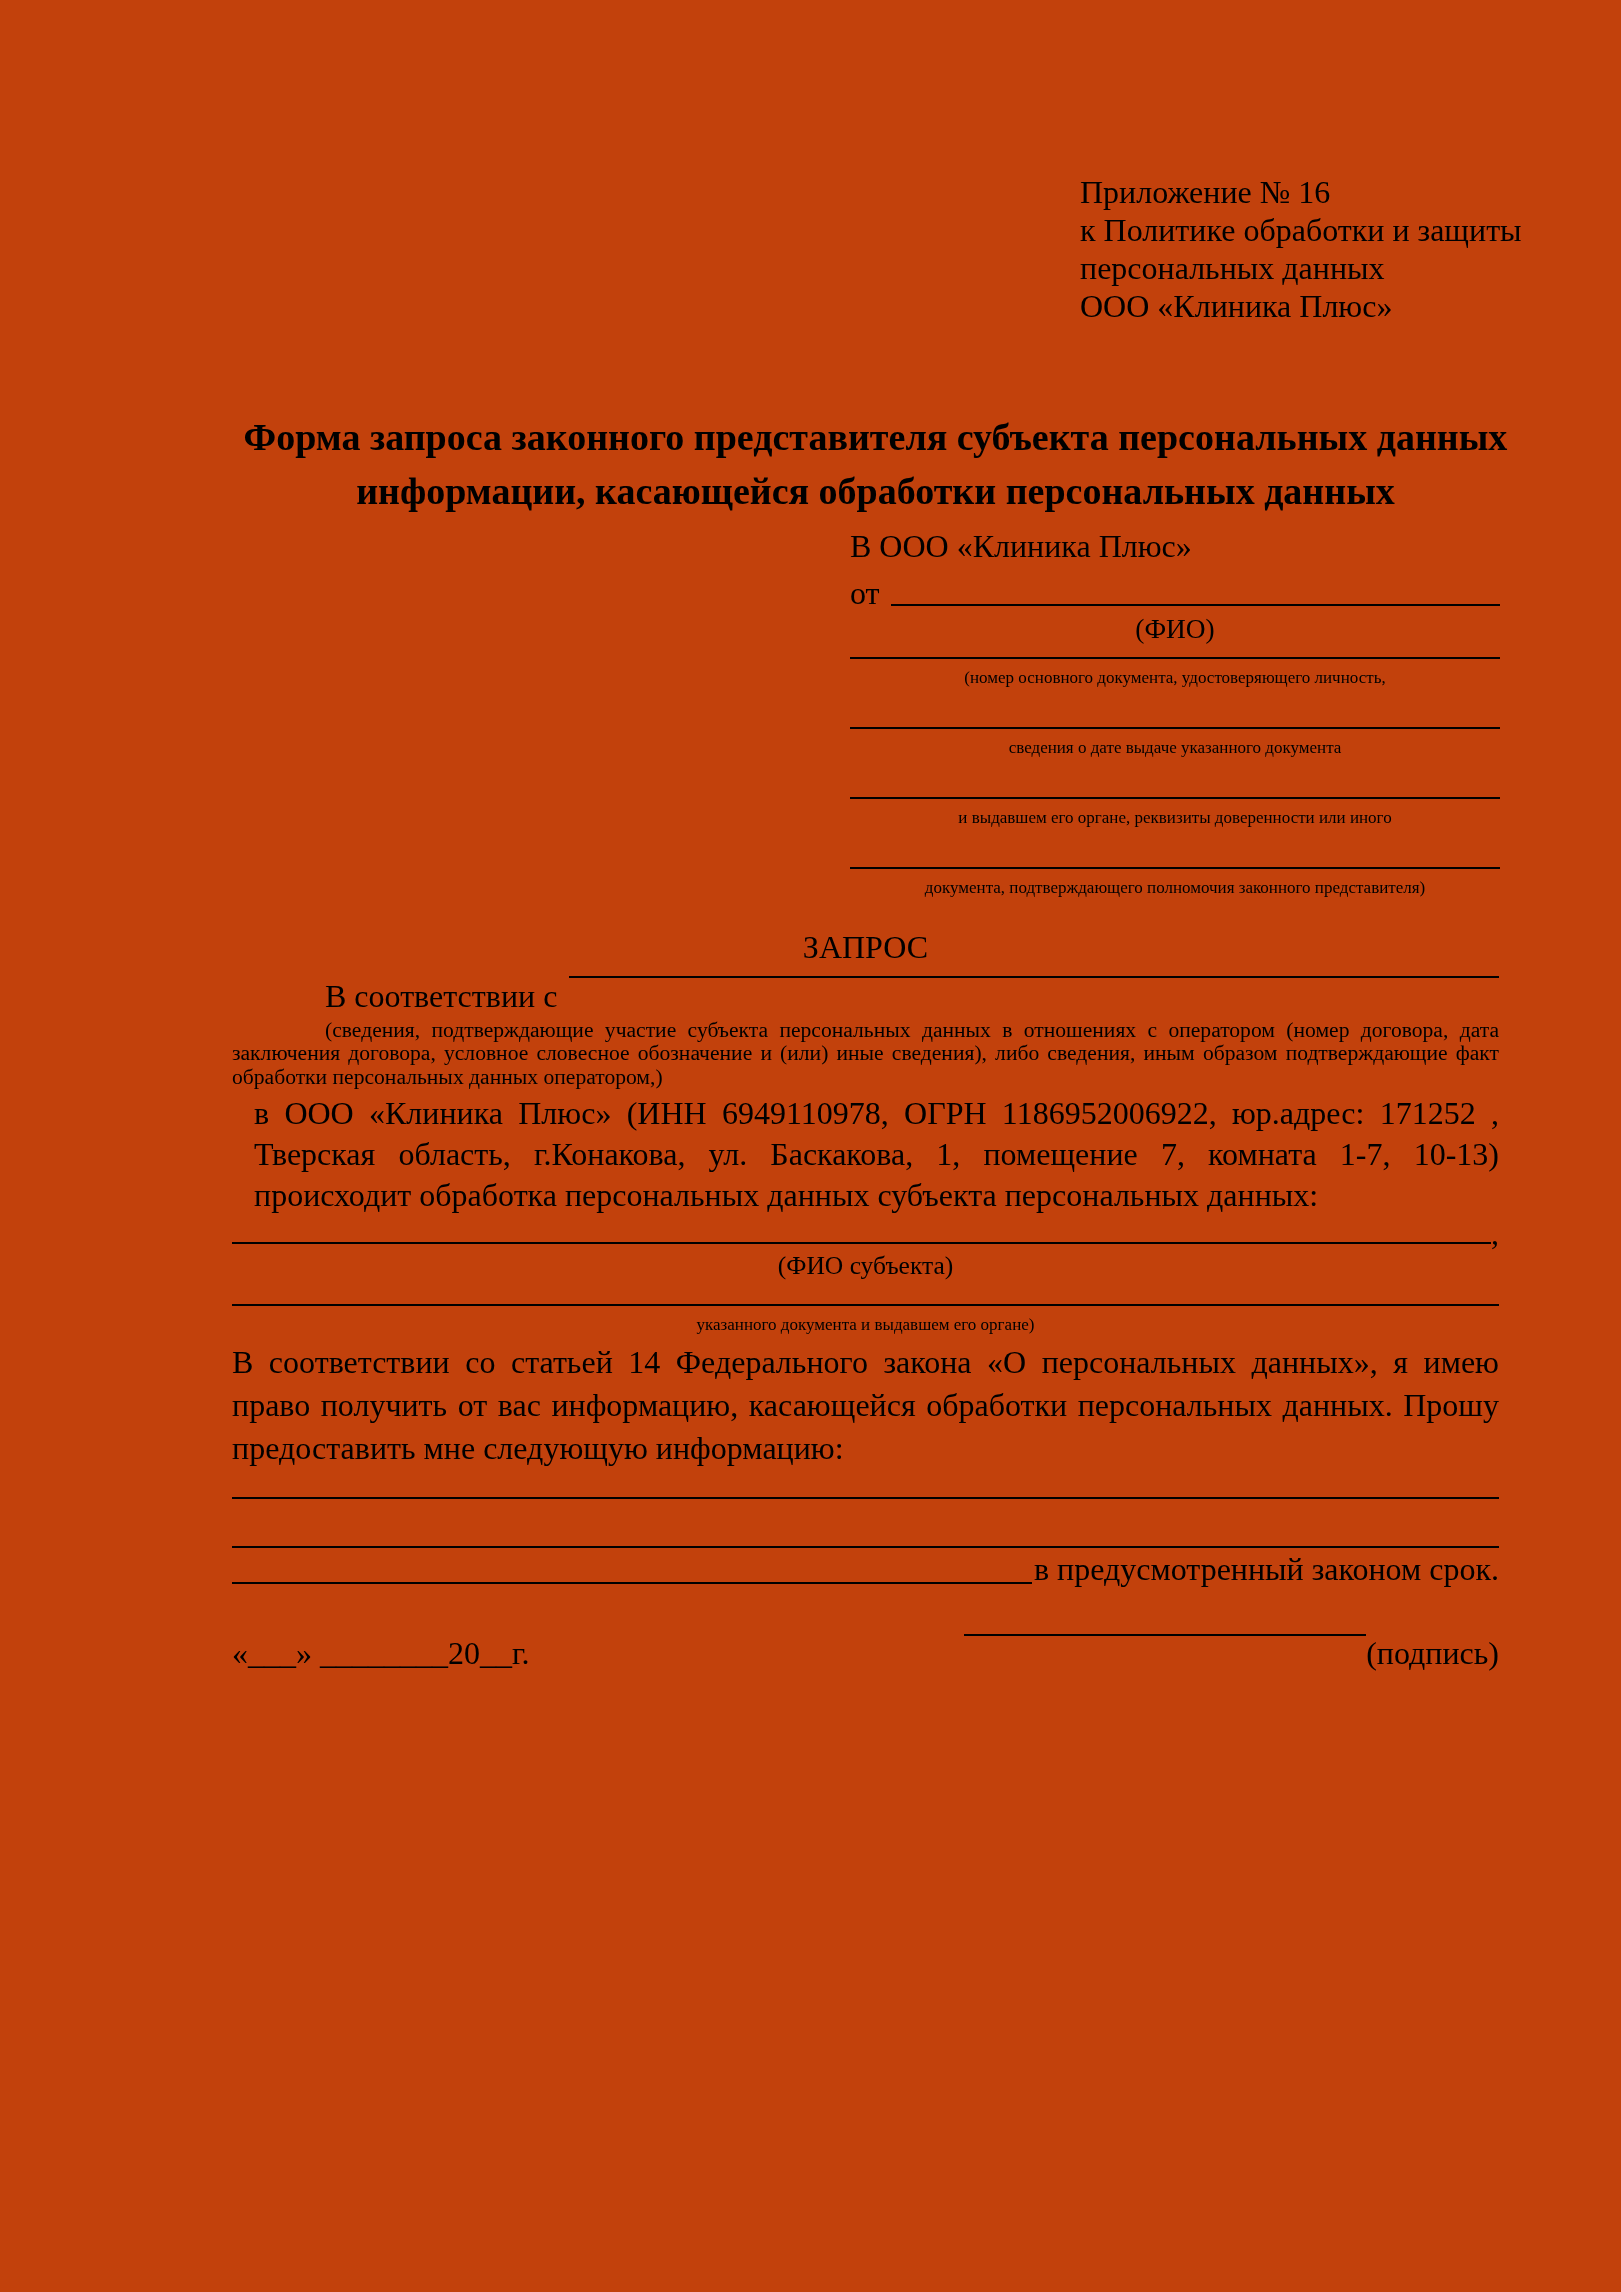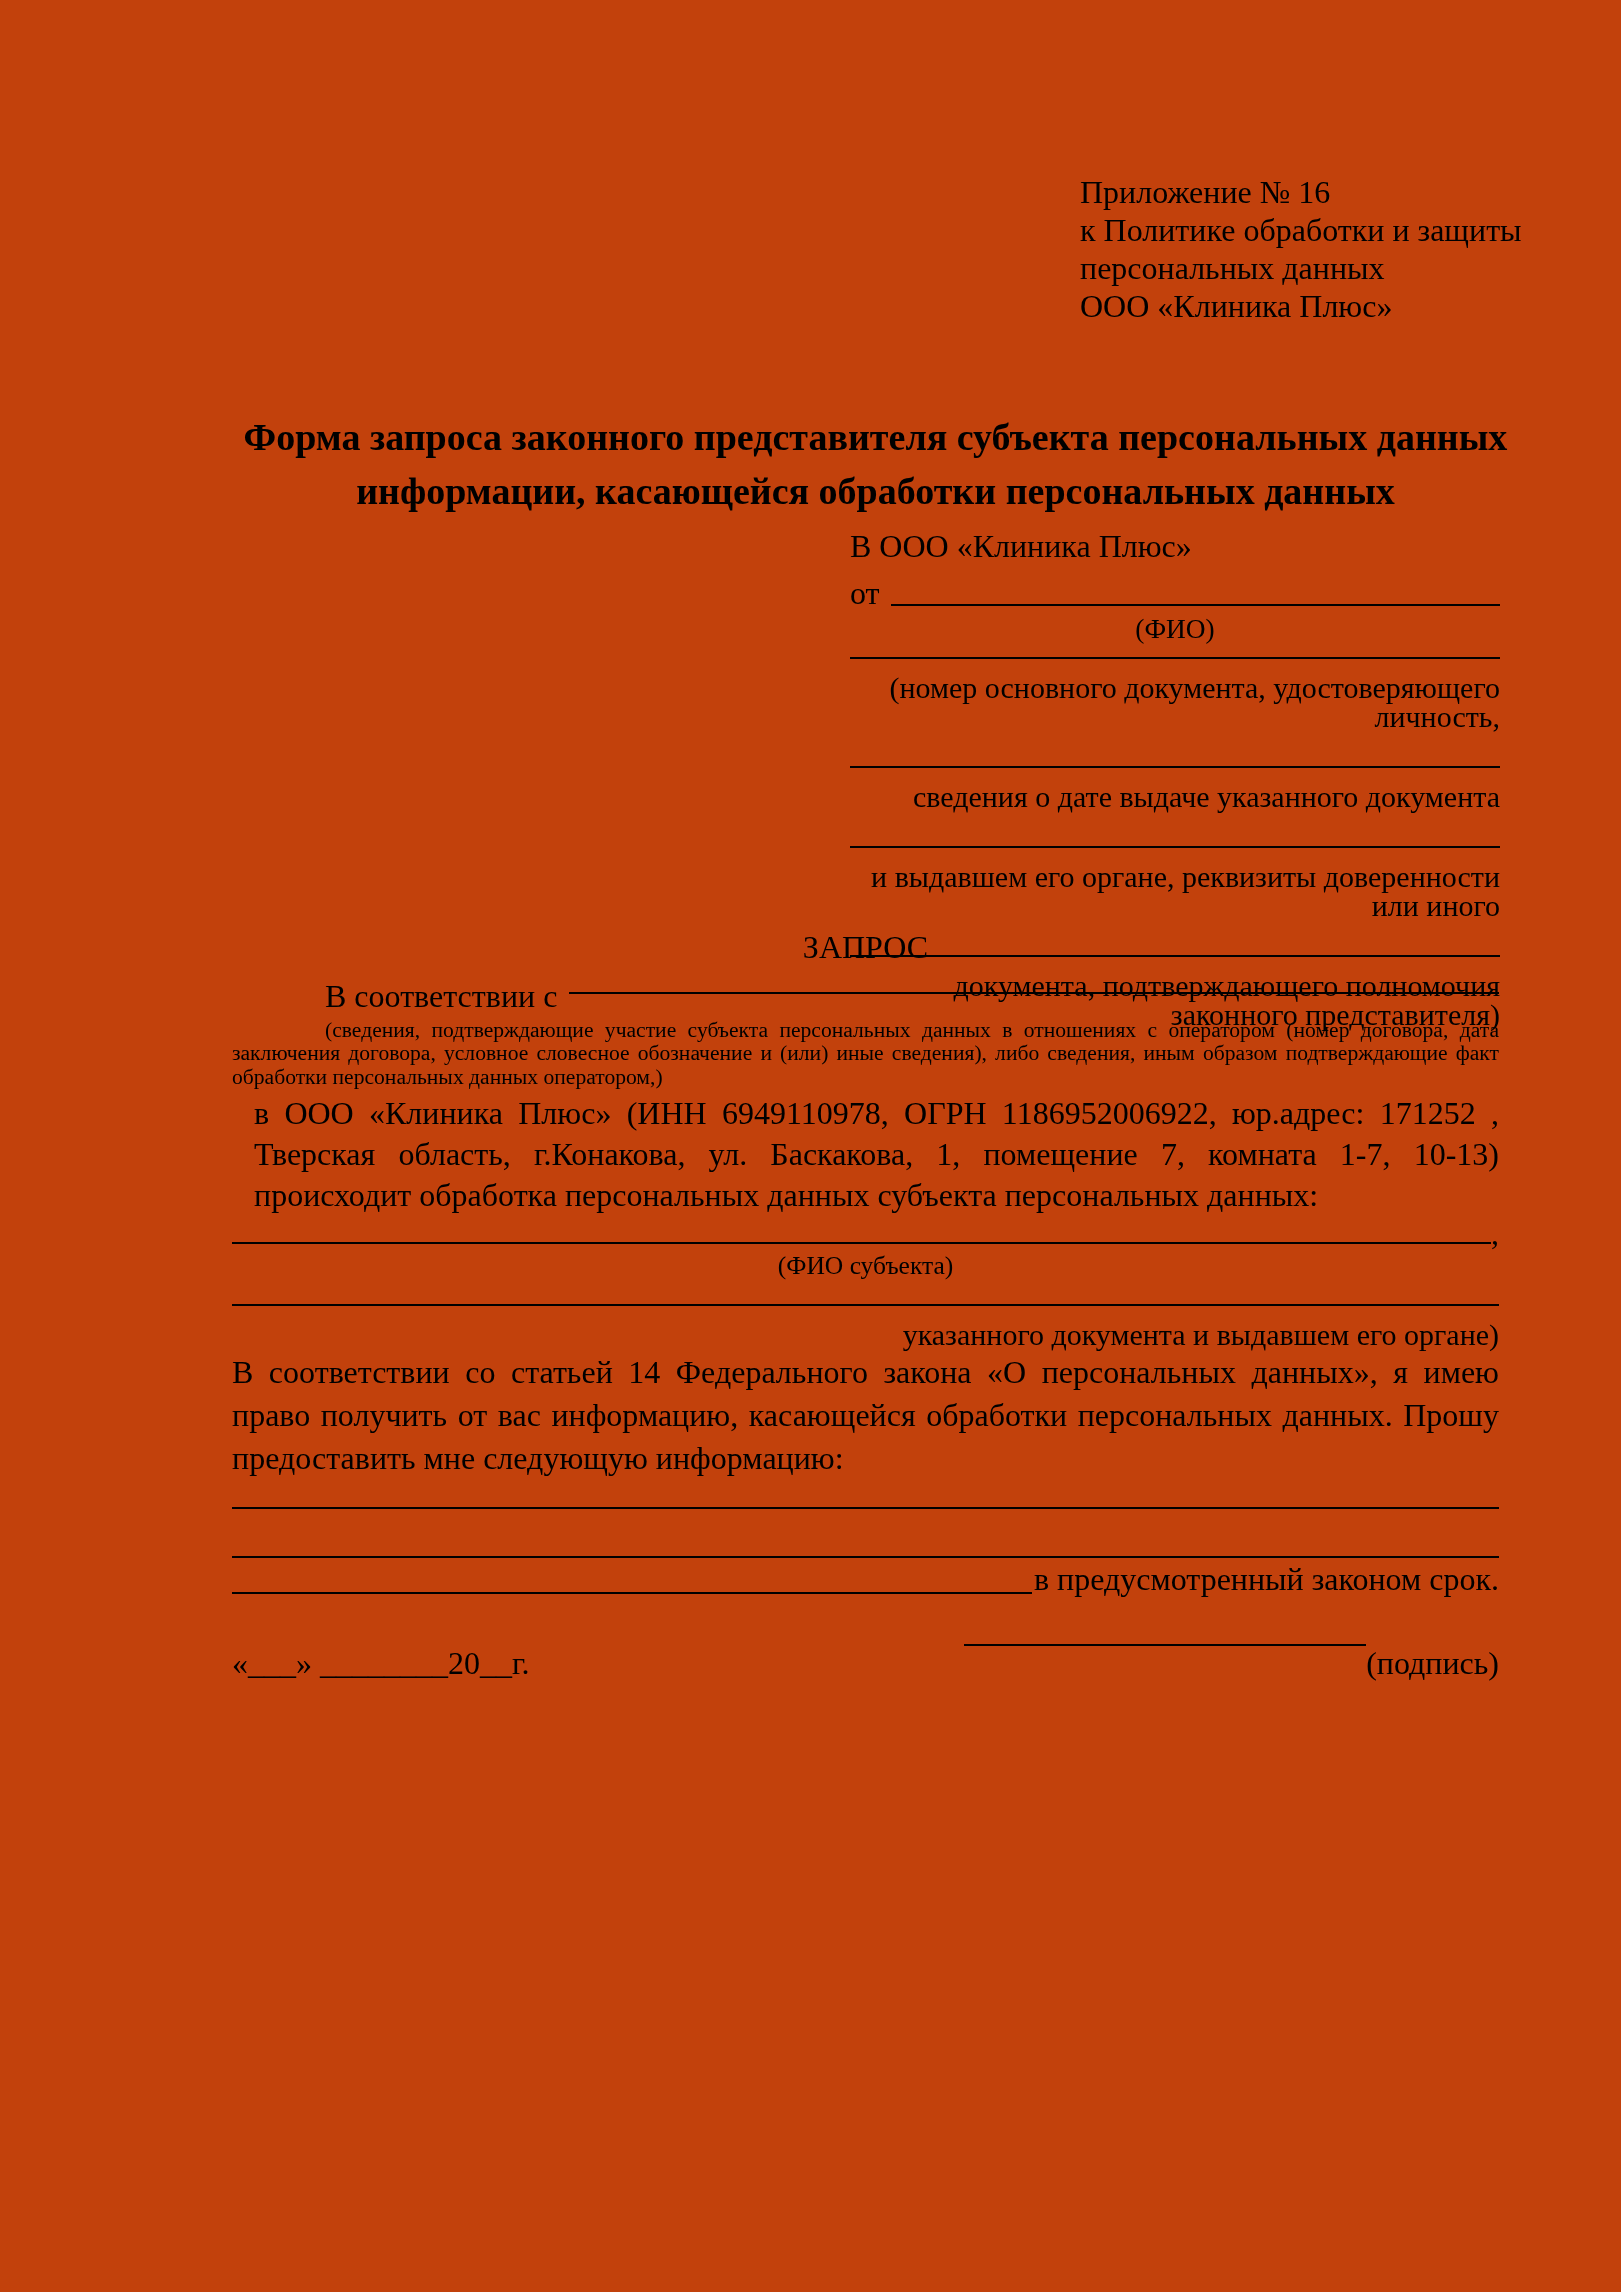--- a/index.html
+++ b/index.html
@@ -40,31 +40,31 @@
     width:650px;
     font-size:32px;
   }
   .addr-to{line-height:39px;}
   .addr-from{display:flex;align-items:flex-end;margin-top:7.8px;line-height:39px;}
   .fill-line{flex:1 1 auto;border-bottom:2px solid #000;margin-bottom:6.9px;margin-left:11.8px;}
   .addr-fio-cap{font-size:27.4px;line-height:29px;text-align:center;margin-top:2px;}
   .blank-line{height:0;border-top:2px solid #000;}
   .addr-group-1{margin-top:13.7px;}
   .addr-group{margin-top:35px;}
-  .small-cap{font-size:30px;line-height:29px;text-align:right;margin-top:14px;}
+  .small-cap{font-size:17px;line-height:29px;text-align:center;margin-top:4px;}
   
   .main{
     position:absolute;
     left:232px;
     top:927px;
     width:1267px;
     font-size:32px;
   }
   .req-heading{text-align:center;line-height:41px;}
-  .intro-row{display:flex;align-items:center;margin-top:7.8px;line-height:41px;}
+  .intro-row{display:flex;align-items:flex-start;margin-top:7.8px;line-height:41px;}
   .intro-label{padding-left:93px;white-space:nowrap;}
   .fine-print{font-size:21.6px;line-height:23.5px;text-align:justify;text-indent:93px;margin-top:2px;}
   .op-para{line-height:41px;text-align:justify;margin-top:3.9px;margin-left:22px;}
   .subject-row{display:flex;align-items:flex-end;margin-top:0;line-height:35px;}
   .subject-row .fill-line{margin-left:0;margin-bottom:6.9px;}
   .comma{white-space:nowrap;}
   .center-cap{font-size:25.5px;line-height:29px;text-align:center;margin-top:0;}
   .doc-blank-a{margin-top:27.4px;}
   .doc-blank-b{margin-top:23.5px;}
   .law-para{line-height:43px;text-align:justify;margin-top:2px;}

